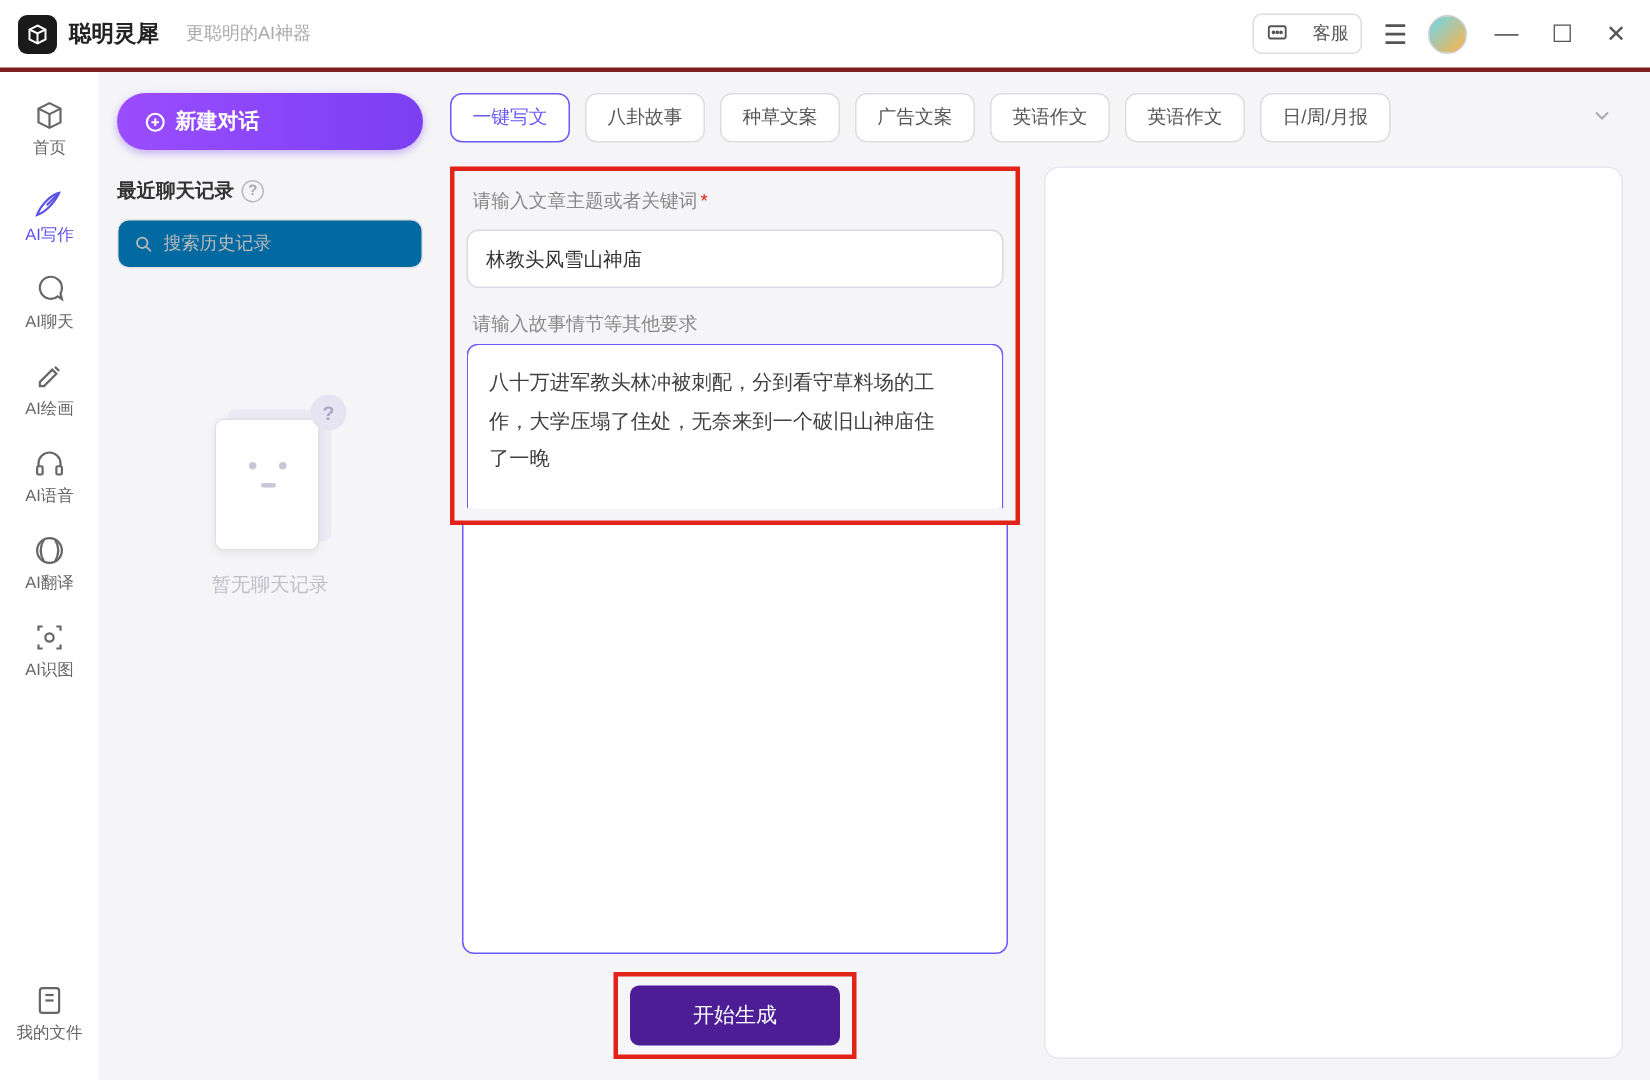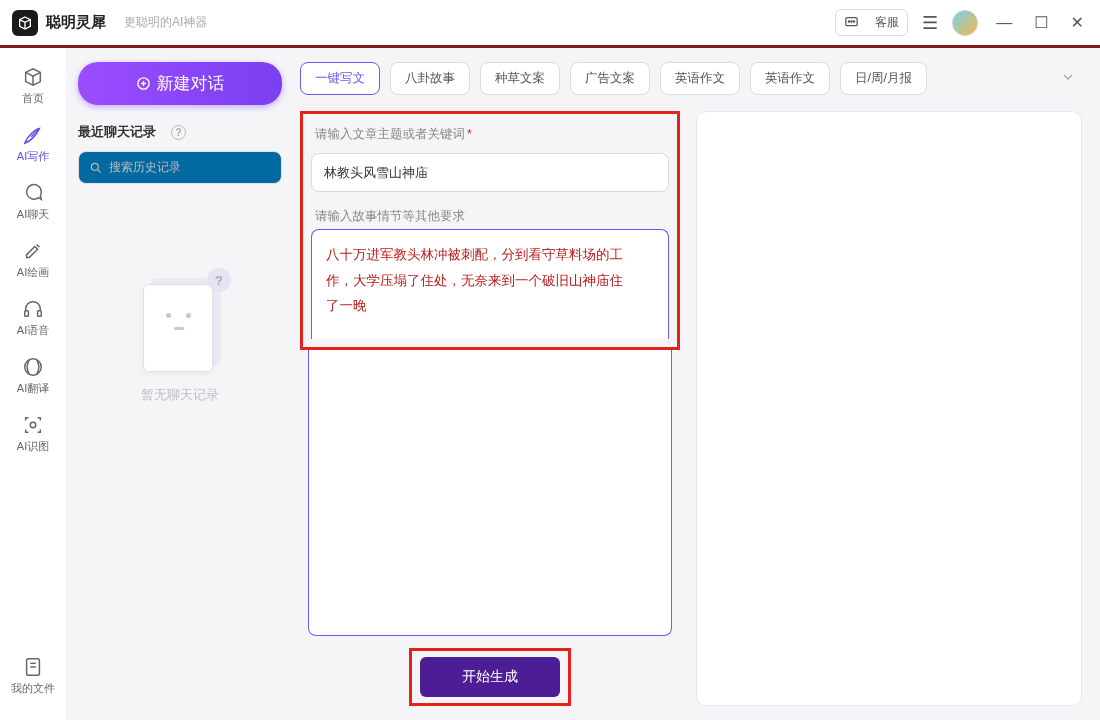--- a/index.html
+++ b/index.html
@@ -20,22 +20,22 @@
 
 .layout { display: flex; height: calc(720px - 48px); }
 .sidebar { width: 66px; background: #fff; display: flex; flex-direction: column; align-items: center; padding-top: 12px; gap: 6px; }
 .side-item { width: 54px; display: flex; flex-direction: column; align-items: center; gap: 3px; padding: 6px 0; border-radius: 8px; cursor: pointer; color: #666; font-size: 11px; }
 .side-item.active { color: #5b52ea; }
 .side-item svg, .side-item .icn { width: 22px; height: 22px; }
 .sidebar-bottom { margin-top: auto; margin-bottom: 18px; }
 
 
 .left-panel { width: 228px; background: #f5f5f7; padding: 14px 12px; display: flex; flex-direction: column; }
-.new-chat-btn { background: linear-gradient(90deg,#9a4dff,#7b3ff2); color: #fff; border: none; border-radius: 20px; padding: 10px 18px; font-size: 17px; font-weight: 400; display: flex; align-items: center; justify-content: center; gap: 6px; cursor: pointer; box-shadow: 0 2px 6px rgba(123,63,242,0.4); }
-.recent-title { display: flex; align-items: center; gap: 15px; margin-top: 18px; font-weight: 600; color: #333; font-size: 13px; }
+.new-chat-btn { background: linear-gradient(90deg,#9a4dff,#7b3ff2); color: #fff; border: none; border-radius: 20px; padding: 10px 18px; font-size: 14px; font-weight: 700; display: flex; align-items: center; gap: 6px; cursor: pointer; box-shadow: 0 2px 6px rgba(123,63,242,0.4); }
+.recent-title { display: flex; align-items: center; gap: 5px; margin-top: 18px; font-weight: 600; color: #333; font-size: 13px; }
 .recent-title .q { width: 15px; height: 15px; border: 1px solid #bbb; border-radius: 50%; font-size: 10px; display: flex; align-items: center; justify-content: center; color: #aaa; }
 .search-box { margin-top: 10px; background: #0369a1; border: 1px solid #e3e3e8; border-radius: 8px; padding: 7px 10px; display: flex; align-items: center; gap: 6px; color: #bbb; font-size: 12px; }
 .empty-state { margin-top: 90px; display: flex; flex-direction: column; align-items: center; gap: 12px; }
 .empty-icon { width: 90px; height: 100px; position: relative; }
 .paper { position: absolute; width: 70px; height: 88px; background: #fff; border: 1px solid #e0e0e8; border-radius: 6px; top: 10px; left: 8px; box-shadow: 0 2px 6px rgba(0,0,0,0.06); }
 .paper-back { position: absolute; width: 70px; height: 88px; background: #eceaf5; border-radius: 6px; top: 4px; left: 16px; }
 .face-dot { position: absolute; width: 5px; height: 5px; background: #c8c6d8; border-radius: 50%; }
 .bubble-q { position: absolute; right: -6px; top: -6px; width: 24px; height: 24px; background: #e6e3f3; border-radius: 50%; display: flex; align-items: center; justify-content: center; color: #aaa7c4; font-size: 13px; font-weight: 700; }
 .empty-text { color: #bfbfc9; font-size: 13px; }
 
@@ -206,21 +206,21 @@
     </div>
 
     <div class="content-row">
       <div class="form-col">
         <div class="redbox-top">
           <div class="field-label">
             <span>请输入文章主题或者关键词</span><span class="req">*</span>
           </div>
           <input class="text-input" type="text" value="林教头风雪山神庙" style="">
           <div class="field-label" style="margin-top:16px;margin-bottom:4px">请输入故事情节等其他要求</div>
-          <div style="border:1px solid #6a5af9;border-top-left-radius:8px;border-top-right-radius:8px;border-bottom:none;background:#fff;padding:12px 32px 20px 14px;font-size:13.5px;color:#b91c1c;line-height:1.9">八十万进军教头林冲被刺配，分到看守草料场的工作，大学压塌了住处，无奈来到一个破旧山神庙住了一晚</div>
+          <div style="border:1px solid #6a5af9;border-top-left-radius:8px;border-top-right-radius:8px;border-bottom:none;background:#fff;padding:12px 32px 20px 14px;font-size:13.5px;color:#404040;line-height:1.9">八十万进军教头林冲被刺配，分到看守草料场的工作，大学压塌了住处，无奈来到一个破旧山神庙住了一晚</div>
         </div>
         <div style="border:1px solid #6a5af9;border-top:none;border-bottom-left-radius:8px;border-bottom-right-radius:8px;background:#fff;flex:1;margin:0 8px"></div>
 
         <div class="gen-wrap">
           <div class="gen-box">
             <button class="gen-btn">开始生成</button>
           </div>
         </div>
       </div>
 

